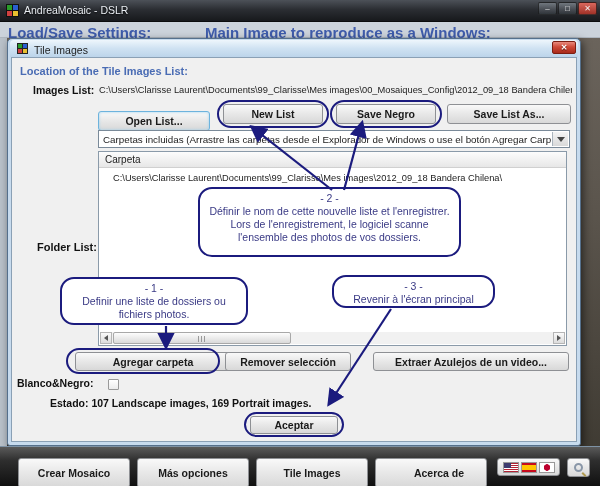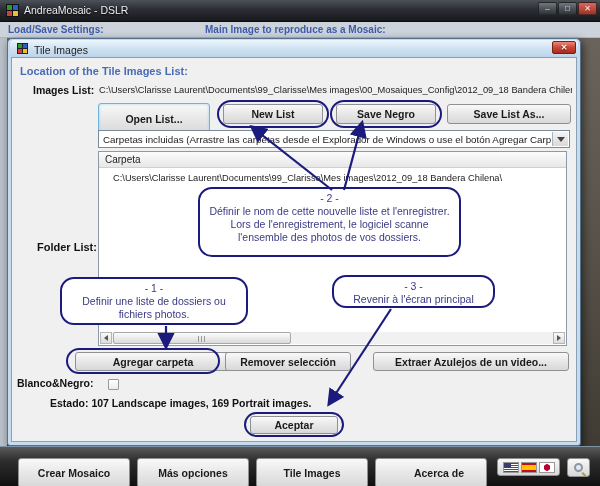--- a/index.html
+++ b/index.html
@@ -19,21 +19,21 @@
   .app-title { left:24px; top:4px; color:#e9edf2; font-size:10.5px; text-shadow:0 1px 2px #000; }
   .win-controls { right:3px; top:2px; display:flex; gap:1px; }
   .win-btn { width:19px; height:13px; display:flex; align-items:center; justify-content:center;
     font-size:8px; color:#f0f0f0; background:linear-gradient(180deg,rgba(200,210,220,.35),rgba(90,100,110,.25));
     border:1px solid rgba(20,20,20,.7); border-radius:2px; }
   .win-btn.close { background:linear-gradient(180deg,#d9675c,#a03228); }
 
   
   .toolbar-strip { left:0; top:22px; width:600px; height:16px; background:#ccd3db;
     border-bottom:1px solid #aeb6bf; }
-  .strip-label { top:24px; color:#3f5cab; font-weight:bold; font-size:10px; white-space:nowrap; }
+  .strip-label { top:24px; color:#3f5cab; font-weight:bold; font-size:15px; white-space:nowrap; }
   #lbl-loadsave { left:8px; }
   #lbl-mainimage { left:205px; }
   .left-sliver { left:0; top:38px; width:7px; height:408px; background:#b9c1c9; }
 
   
   .dialog { left:7px; top:38px; width:574px; height:408px; background:#c7dbee;
     border:1px solid #55708c; border-radius:5px 5px 3px 3px; box-shadow:2px 3px 9px rgba(0,0,0,.55); }
   .dialog-titlebar { position:absolute; left:2px; top:1px; right:2px; height:17px;
     background:linear-gradient(180deg,#eef6fc 0%,#cfe2f2 50%,#bcd4ea 100%); border-radius:4px 4px 0 0; }
   .dialog-icon { left:7px; top:3px; width:11px; height:11px; display:grid;
@@ -51,21 +51,21 @@
   #images-label { left:33px; top:84px; font-weight:bold; font-size:10.5px; color:#111; }
   #images-path { left:99px; top:85px; width:473px; font-size:9.3px; color:#222; white-space:nowrap; overflow:hidden; }
   #folder-label { left:37px; top:241px; font-weight:bold; font-size:11px; color:#111; }
   #bw-label { left:17px; top:377px; font-weight:bold; font-size:10.5px; color:#111; }
   #status-line { left:50px; top:397px; font-weight:bold; font-size:10.5px; color:#111; }
 
   
   .btn { display:flex; align-items:center; justify-content:center; font-weight:bold;
     font-size:10.5px; color:#1a1a1a; background:linear-gradient(180deg,#f9f9f9 0%,#e9e9e9 45%,#d8d8d8 100%);
     border:1px solid #8e9094; border-radius:3px; white-space:nowrap; }
-  #btn-open     { left:98px;  top:103px; width:112px; height:32px; border:1px solid #6db3dd; box-shadow:0 0 3px #9fd2ef inset; }
+  #btn-open     { left:98px;  top:111px; width:112px; height:20px; border:1px solid #6db3dd; box-shadow:0 0 3px #9fd2ef inset; }
   #btn-new      { left:223px; top:104px; width:100px; height:20px; }
   #btn-save     { left:336px; top:104px; width:100px; height:20px; }
   #btn-saveas   { left:447px; top:104px; width:124px; height:20px; }
   #btn-agregar  { left:75px;  top:352px; width:156px; height:19px; }
   #btn-remover  { left:225px; top:352px; width:126px; height:19px; }
   #btn-extraer  { left:373px; top:352px; width:196px; height:19px; }
   #btn-aceptar  { left:250px; top:416px; width:88px;  height:18px; }
 
   
   #folders-dropdown { left:98px; top:130px; width:472px; height:18px; background:#fff;
@@ -148,21 +148,21 @@
     <span class="app-title abs">AndreaMosaic - DSLR</span>
     <span class="win-controls abs">
       <span class="win-btn">–</span>
       <span class="win-btn">□</span>
       <span class="win-btn close">✕</span>
     </span>
   </div>
 
   <div class="toolbar-strip abs"></div>
   <span class="strip-label abs" id="lbl-loadsave">Load/Save Settings:</span>
-  <span class="strip-label abs" id="lbl-mainimage">Main Image to reproduce as a Mosaic:</span>
+  <span class="strip-label abs" id="lbl-mainimage">Main Image to reproduce as a Windows:</span>
   <div class="left-sliver abs"></div>
 
   <div class="dialog abs">
     <div class="dialog-titlebar">
       <span class="dialog-icon abs">
         <i style="background:#2a9d2a"></i>
           <i style="background:#2a5fd0"></i>
           <i style="background:#d04040"></i>
           <i style="background:#e8c030"></i>
       </span>

